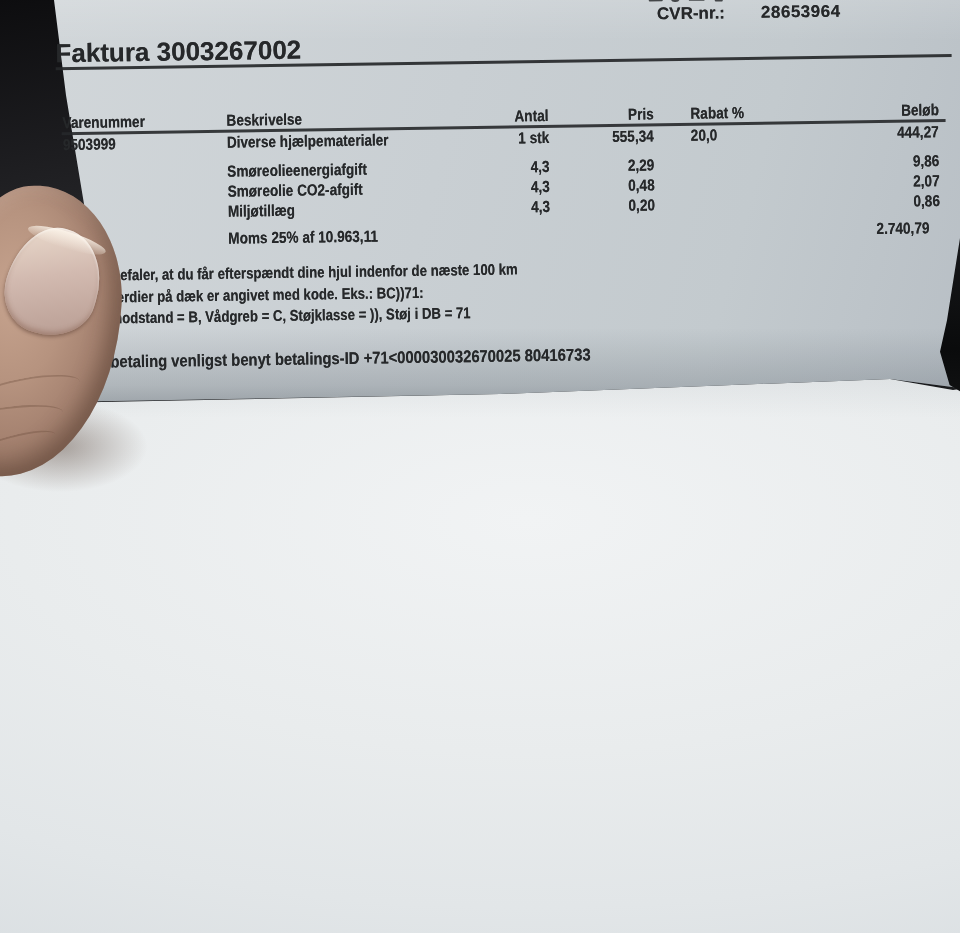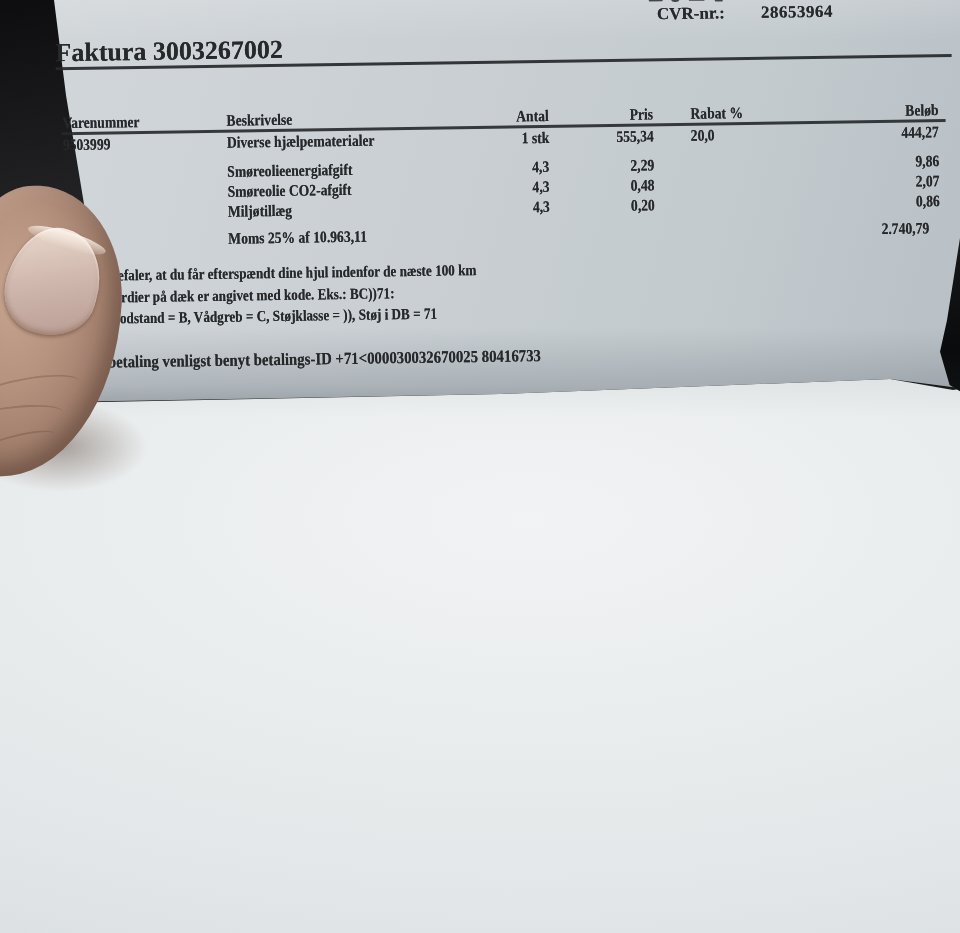--- a/index.html
+++ b/index.html
@@ -1,21 +1,21 @@
 <!DOCTYPE html>
 <html><head>
 <meta charset="utf-8">
 <style>
   html,body{margin:0;padding:0;}
   body{
     width:960px;height:933px;overflow:hidden;position:relative;
     background:linear-gradient(160deg,#101113,#1a1b1d 60%,#141517);
     font-family:"Liberation Sans",sans-serif;
   }
-  #scene{position:absolute;inset:0;font-family:Liberation Serif, serif;}
+  #scene{position:absolute;inset:0;}
 
   
   .paper-top{
     position:absolute;left:0;top:0;width:960px;height:410px;
     background:linear-gradient(105deg,#d2d7da 0%,#c9cfd3 45%,#c3cace 75%,#b8bfc5 100%);
     clip-path:polygon(54px 0,960px 0,960px 388px,890px 379px,500px 394px,0 403px,0 120px,42px 60px);
   }
   .paper-top::after{
     content:"";position:absolute;inset:0;
     background:linear-gradient(to bottom,

